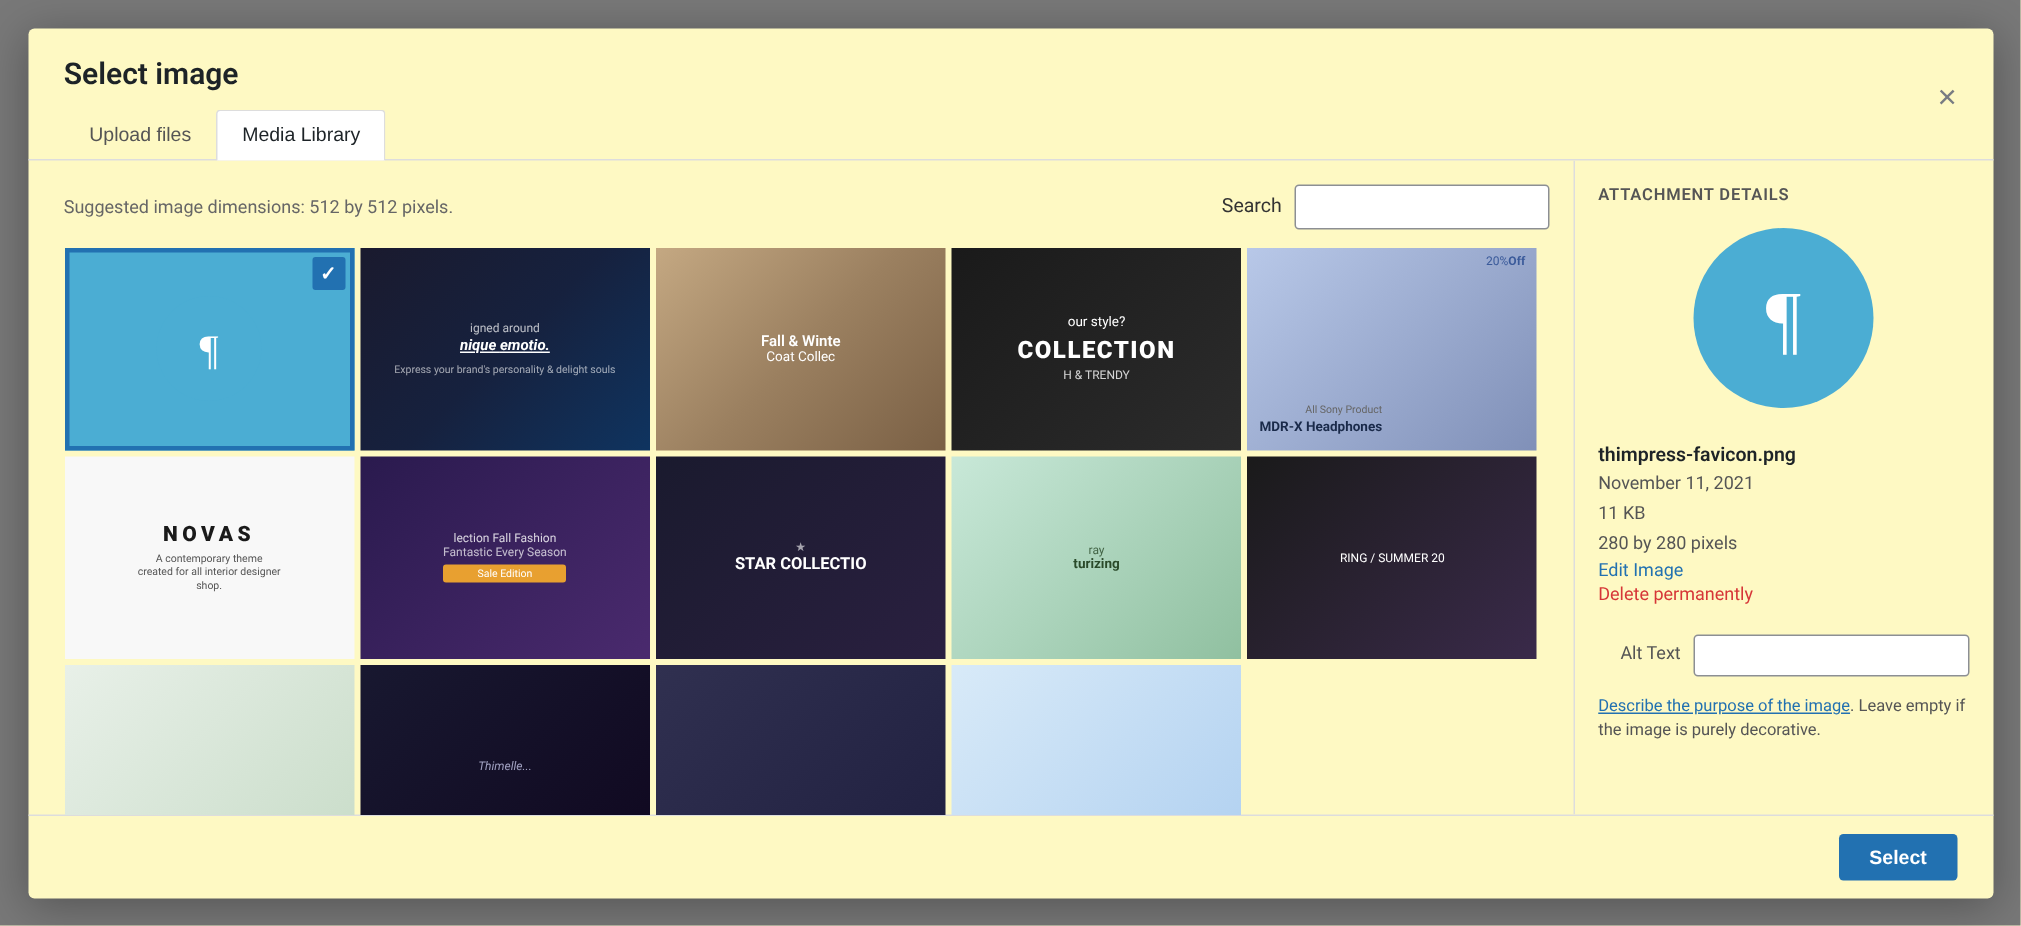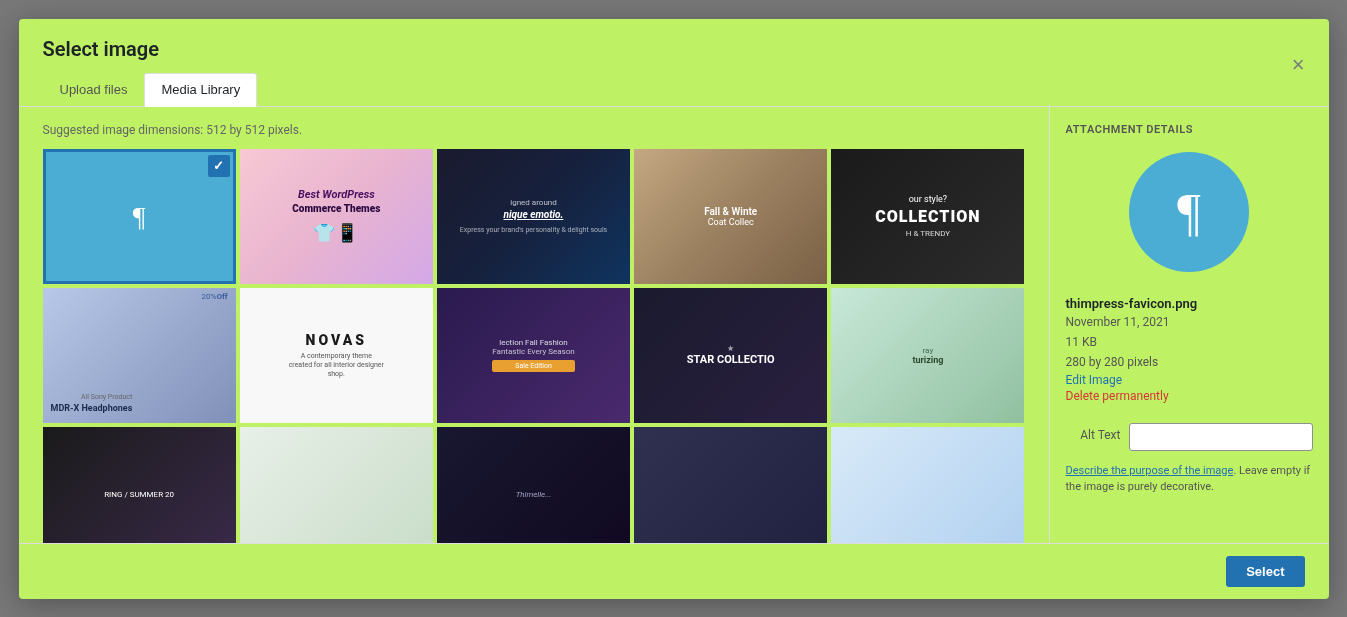--- a/index.html
+++ b/index.html
@@ -16,21 +16,21 @@
     .bg-overlay {
       position: absolute;
       inset: 0;
       background: rgba(0,0,0,0.5);
       display: flex;
       align-items: center;
       justify-content: center;
     }
 
     .modal {
-      background: #bef264;
+      background: #fef9c3;
       width: 1310px;
       height: 580px;
       border-radius: 4px;
       display: flex;
       flex-direction: column;
       position: relative;
       box-shadow: 0 5px 30px rgba(0,0,0,0.3);
     }
 
     .modal-header {
@@ -342,45 +342,40 @@
       </div>
       <button class="close-btn">×</button>
     </div>
 
     <div class="modal-body">
 
       <div class="media-area">
 
         <div class="toolbar">
           <span class="hint-text">Suggested image dimensions: 512 by 512 pixels.</span>
+          <div class="search-area">
+            <span class="search-label">Search</span>
+            <input class="search-input" type="text" style="">
+          </div>
         </div>
 
         <div class="grid-wrapper">
           <div class="grid">
 
             <div class="grid-item selected img1">
               <div class="sim-content">
                 <div style="width:70px;height:70px;background:#4badd3;border-radius:50%;display:flex;align-items:center;justify-content:center;">
                   <svg width="50" height="50" viewBox="0 0 50 50">
                     <text x="25" y="35" text-anchor="middle" fill="white" font-size="28" font-family="serif">¶</text>
                   </svg>
                 </div>
               </div>
               <div class="check-mark">✓</div>
             </div>
 
-            <div class="grid-item img2">
-              <div class="sim-content">
-                <div style="color:#6a3080;font-size:9px;font-weight:bold;text-align:center;line-height:1.3;">
-                  <div style="font-size:11px;font-style:italic;color:#4a1060;">Best WordPress</div>
-                  <div style="font-size:10px;font-weight:900;color:#2a0840;">Commerce Themes</div>
-                  <div style="margin-top:6px;font-size:18px;">👕📱</div>
-                </div>
-              </div>
-            </div>
 
             <div class="grid-item img3">
               <div class="sim-content">
                 <div style="color:#fff;font-size:9px;text-align:center;line-height:1.4;">
                   <div style="font-size:8px;opacity:0.7;">igned around</div>
                   <div style="font-size:10px;font-style:italic;font-weight:bold;text-decoration:underline;">nique <em>emotio.</em></div>
                   <div style="font-size:7px;opacity:0.6;margin-top:4px;">Express your brand's personality &amp; delight souls</div>
                 </div>
               </div>
             </div>

